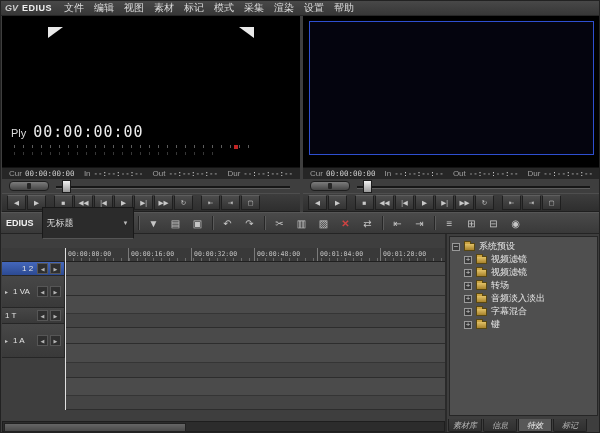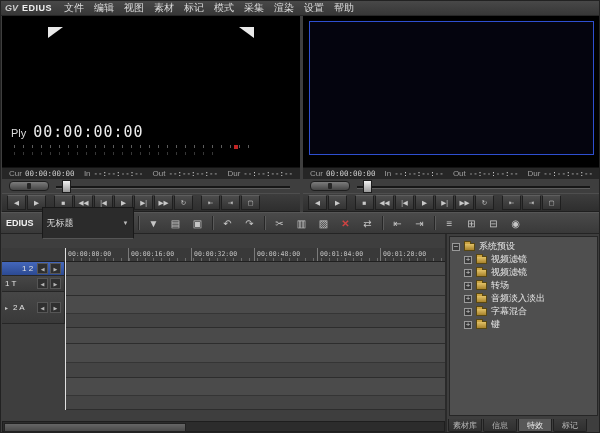--- a/index.html
+++ b/index.html
@@ -106,21 +106,21 @@
   .tree-item.child{padding-left:12px;}
   .expander{flex:none;width:8px;height:8px;background:#393939;border:1px solid #9a9a9a;
     font-size:8px;line-height:6px;text-align:center;color:#d0d0d0;box-sizing:border-box;}
   .folder{flex:none;width:11px;height:8px;position:relative;background:linear-gradient(#e2c167,#a8832c);
     border:1px solid #584712;box-sizing:border-box;}
   .folder::before{content:"";position:absolute;top:-3px;left:-1px;width:5px;height:2px;
     background:#caa342;border:1px solid #584712;border-bottom:none;}
   .panel-tabs{position:absolute;left:447px;top:418px;width:152px;height:13px;display:flex;gap:1px;}
   .panel-tab{flex:none;width:34px;height:13px;background:linear-gradient(#3c3c3c,#2f2f2f);
     border:1px solid #202020;border-top:none;border-radius:0 0 2px 2px;
-    font-size:8px;color:#b8b8b8;display:flex;align-items:center;justify-content:center;box-sizing:border-box;}
+    font-size:8px;color:#b8b8b8;display:flex;align-items:center;justify-content:center;box-sizing:border-box;font-style:italic;}
   .panel-tab.active{background:#585858;color:#f0f0f0;}
 </style>
 </head>
 <body>
 
 <div class="window">
 
   <div class="menubar">
     <span class="logo">GV</span>
     <span class="appname">EDIUS</span>
@@ -280,29 +280,36 @@
   </div>
   <div class="playhead"></div>
 
   <div class="track-col">
     <div class="track-hdr selected" style="height:14px">
       <span class="t-label">1 2</span>
       <span class="sp"></span>
       <span class="mini">◀</span>
       <span class="mini">▶</span>
     </div>
+    <div class="track-hdr" style="height:32px">
+      <span class="t-exp">▸</span>
+      <span class="t-label">1 VA</span>
+      <span class="sp"></span>
+      <span class="mini">◀</span>
+      <span class="mini">▶</span>
+    </div>
     <div class="track-hdr" style="height:16px">
       <span class="t-label">1 T</span>
       <span class="sp"></span>
       <span class="mini">◀</span>
       <span class="mini">▶</span>
     </div>
-    <div class="track-hdr" style="height:32px">
+    <div class="track-hdr" style="height:34px">
       <span class="t-exp">▸</span>
-      <span class="t-label">2 A</span>
+      <span class="t-label">1 A</span>
       <span class="sp"></span>
       <span class="mini">◀</span>
       <span class="mini">▶</span>
     </div>
   </div>
 
   <div class="track-lanes">
     <div class="track-lane" style="height:14px"></div>
     <div class="track-lane" style="height:20px"></div>
     <div class="track-lane dual" style="height:32px"></div>

